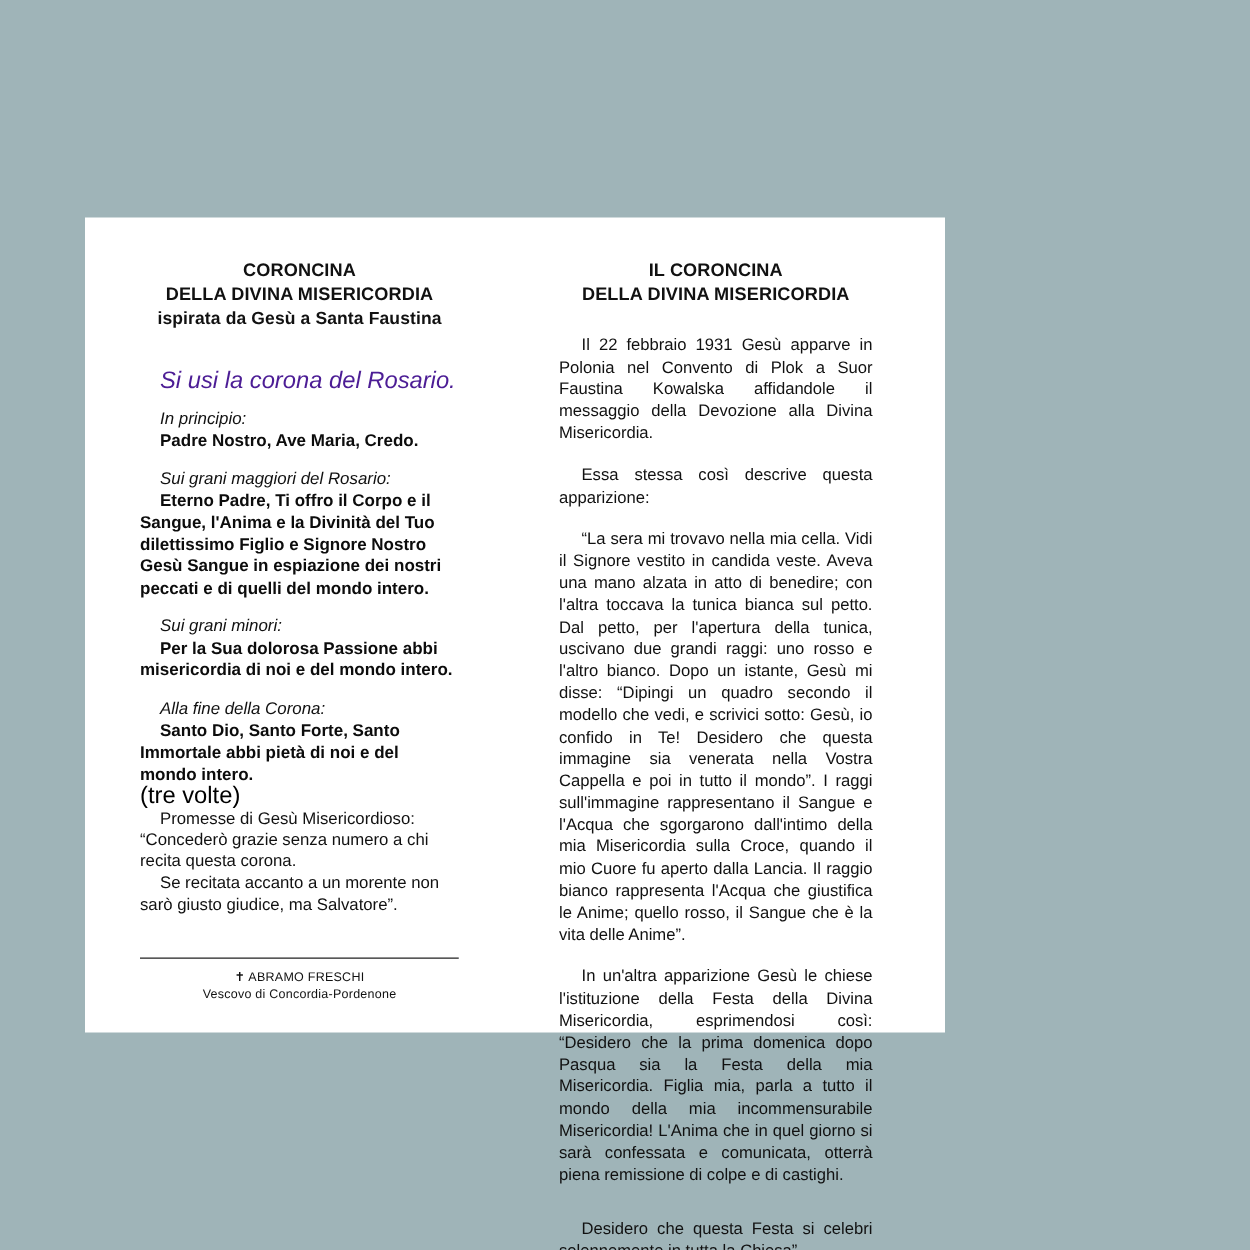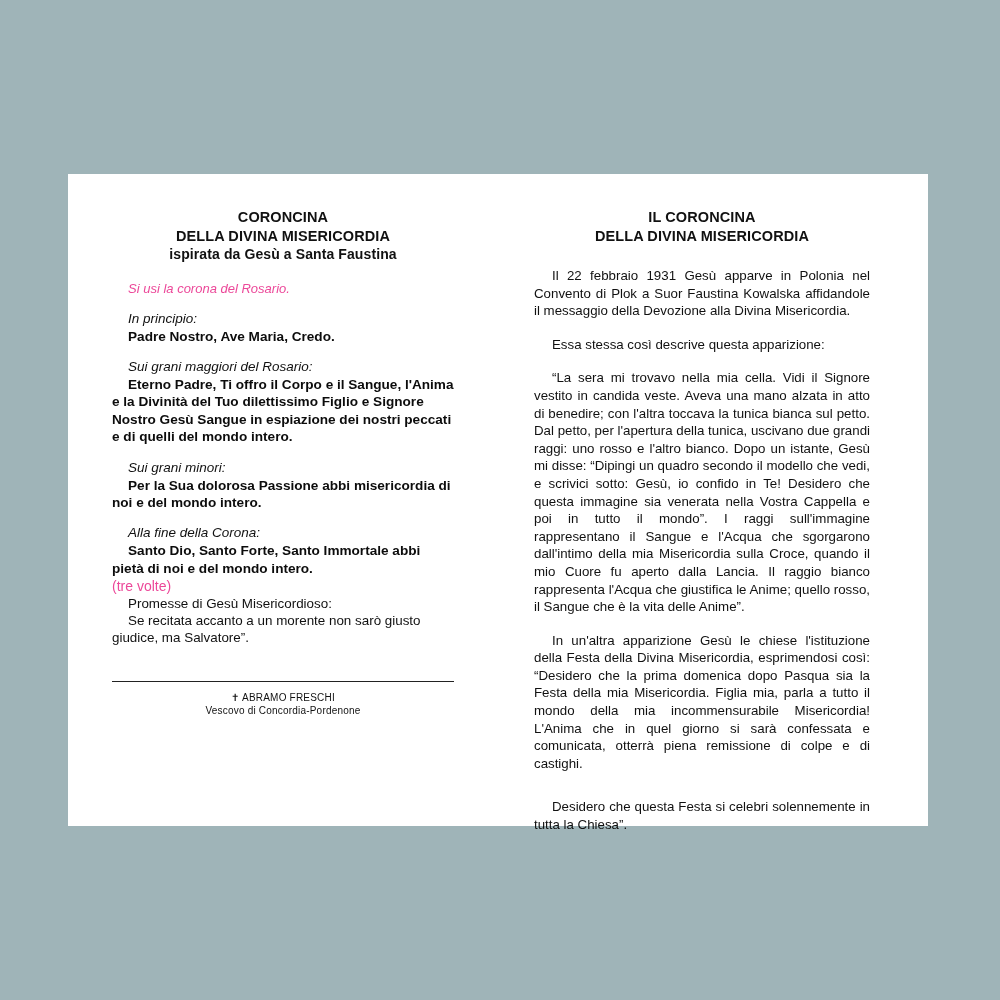--- a/index.html
+++ b/index.html
@@ -10,21 +10,21 @@
     width: 1000px;
     height: 1000px;
     background: #9fb4b8;
     font-family: "Liberation Sans", sans-serif;
     overflow: hidden;
   }
   #page {
     position: absolute;
     left: 68px;
     top: 174px;
-    width: 860px;
+    width: 688px;
     height: 652px;
     background: #ffffff;
     box-sizing: border-box;
     display: flex;
     flex-direction: row;
   }
   .col {
     box-sizing: border-box;
     position: relative;
   }
@@ -46,46 +46,46 @@
     color: #111111;
     letter-spacing: 0.1px;
   }
   .heading .l1 { display: block; }
   .heading .l2 { display: block; }
   .heading .l3 { display: block; font-size: 14px; }
 
   
   .lead-italic {
     font-style: italic;
-    font-size: 13px;
+    font-size: 19px;
     line-height: 17px;
-    color: #ec4899;
-    margin-top: 16px;
+    color: #4c1d95;
+    margin-top: 32px;
     text-indent: 16px;
   }
   .rubric {
     font-style: italic;
     font-size: 13.5px;
     line-height: 17px;
     color: #111;
     margin-top: 13px;
     text-indent: 16px;
   }
   .prayer {
     font-weight: bold;
     font-size: 13.6px;
     line-height: 17.4px;
     color: #0c0c0c;
     margin-top: 1px;
     text-indent: 16px;
   }
   .paren {
-    font-size: 14px;
+    font-size: 19px;
     line-height: 16px;
-    color: #ec4899;
+    color: #000000;
     margin-top: 1px;
   }
   .promise-title {
     font-size: 13.4px;
     line-height: 17px;
     color: #111;
     margin-top: 1px;
     text-indent: 16px;
   }
   .promise-body {
@@ -155,20 +155,21 @@
     <div class="prayer">Eterno Padre, Ti offro il Corpo e il Sangue, l'Anima e la Divinità del Tuo dilettissimo Figlio e Signore Nostro Gesù Sangue in espiazione dei nostri peccati e di quelli del mondo intero.</div>
 
     <div class="rubric">Sui grani minori:</div>
     <div class="prayer">Per la Sua dolorosa Passione abbi misericordia di noi e del mondo intero.</div>
 
     <div class="rubric">Alla fine della Corona:</div>
     <div class="prayer">Santo Dio, Santo Forte, Santo Immortale abbi pietà di noi e del mondo intero.</div>
     <div class="paren">(tre volte)</div>
 
     <div class="promise-title">Promesse di Gesù Misericordioso:</div>
+    <div class="promise-body">“Concederò grazie senza numero a chi recita questa corona.</div>
     <div class="promise-body indent">Se recitata accanto a un morente non sarò giusto giudice, ma Salvatore”.</div>
 
     <div class="rule"></div>
     <div class="bishop">
       <span class="name">✝ ABRAMO FRESCHI</span>
       <span class="see">Vescovo di Concordia-Pordenone</span>
     </div>
 
   </div>
 

